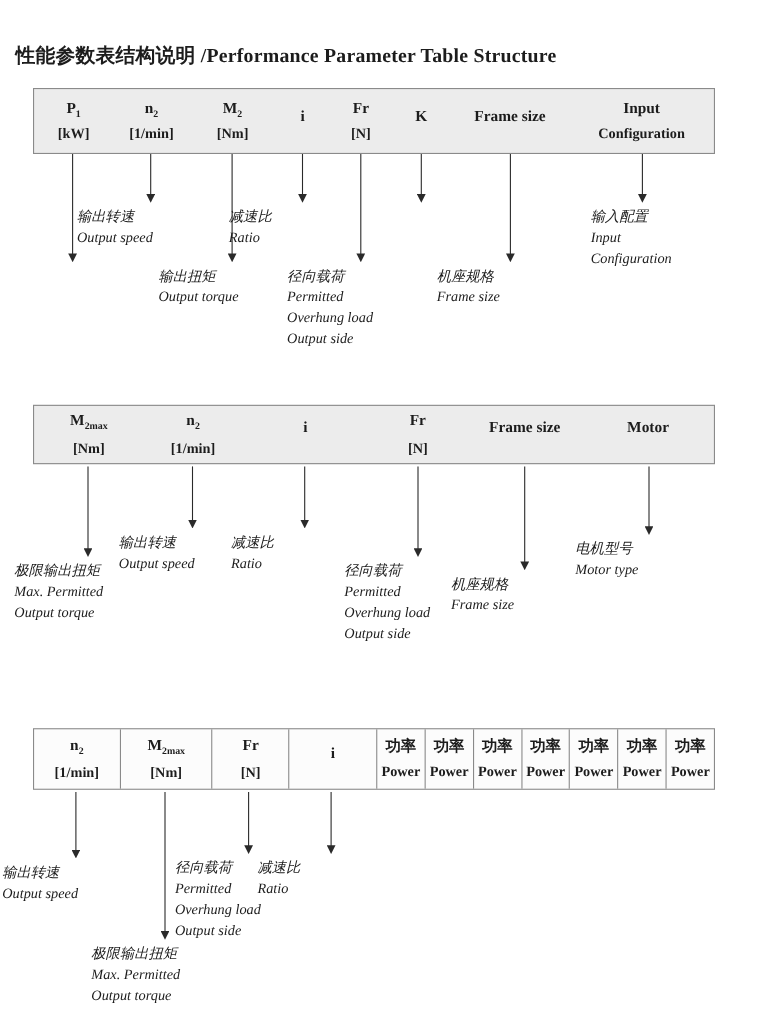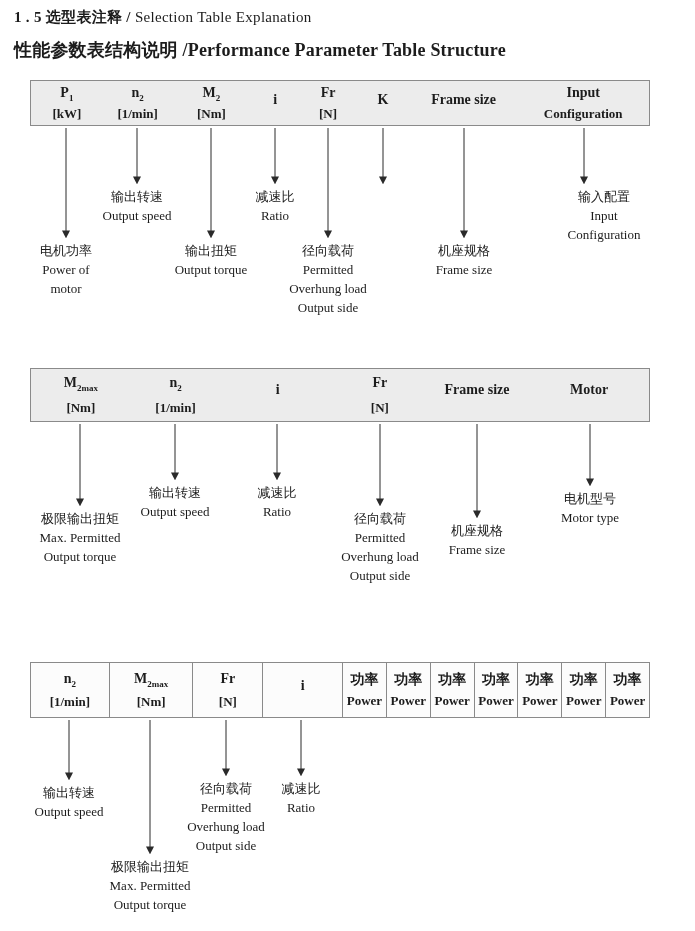--- a/index.html
+++ b/index.html
@@ -24,22 +24,22 @@
     text-align:center;
   }
   .t1 .cell { gap:4px; }
   .t2 .cell { gap:8px; }
   .t3 .cell { gap:6px; }
   .t3 .cell + .cell { border-left:1px solid #8a8a8a; }
   .sym { font-weight:bold; font-size:14px; line-height:1.1; }
   .sym sub { font-size:9px; }
   .unit { font-weight:bold; font-size:13px; line-height:1.1; }
   .label {
-    position:absolute; width:134px; margin-left:-67px; text-align:center;
-    font-size:13px; line-height:1.46; white-space:pre-line;
+    position:absolute; width:134px; margin-left:-67px; text-align:left;
+    font-size:13px; line-height:1.46; white-space:pre-line;font-style:italic;
   }
 </style>
 </head>
 <body>
 
 <div class="page">
 
   <svg class="arrow-layer" width="695" height="931" viewBox="0 0 695 931">
     <defs>
       <marker id="ah" viewBox="0 0 10 10" refX="7" refY="5" markerWidth="8" markerHeight="8" orient="auto">
@@ -62,29 +62,26 @@
     <line x1="380" y1="424" x2="380" y2="504" stroke="#2a2a2a" stroke-width="1" marker-end="url(#ah)"></line>
     <line x1="477" y1="424" x2="477" y2="516" stroke="#2a2a2a" stroke-width="1" marker-end="url(#ah)"></line>
     <line x1="590" y1="424" x2="590" y2="484" stroke="#2a2a2a" stroke-width="1" marker-end="url(#ah)"></line>
 
     <line x1="69" y1="720" x2="69" y2="778" stroke="#2a2a2a" stroke-width="1" marker-end="url(#ah)"></line>
     <line x1="150" y1="720" x2="150" y2="852" stroke="#2a2a2a" stroke-width="1" marker-end="url(#ah)"></line>
     <line x1="226" y1="720" x2="226" y2="774" stroke="#2a2a2a" stroke-width="1" marker-end="url(#ah)"></line>
     <line x1="301" y1="720" x2="301" y2="774" stroke="#2a2a2a" stroke-width="1" marker-end="url(#ah)"></line>
   </svg>
 
-  <div class="abs doc-title">
-    <span class="zh-bold">1 . 5 选型表注释 /</span><span> Selection Table Explanation</span>
-  </div>
 
   <div class="abs sec-heading" style="top:38px">
     <span>性能参数表结构说明 /</span><span>Performance Parameter Table Structure</span>
   </div>
 
-  <div class="htable t1" style="top:80px;height:46px">
+  <div class="htable t1" style="top:80px;height:60px">
     <div class="cell" style="width:72px">
       <div class="sym"><span>P</span><sub>1</sub></div>
       <div class="unit">[kW]</div>
     </div>
     <div class="cell" style="width:70px">
       <div class="sym"><span>n</span><sub>2</sub></div>
       <div class="unit">[1/min]</div>
     </div>
     <div class="cell" style="width:78px">
       <div class="sym"><span>M</span><sub>2</sub></div>
@@ -105,23 +102,20 @@
     <div class="cell" style="width:108px">
       <div class="sym"><span>Frame size</span><sub></sub></div>
       <div class="unit"></div>
     </div>
     <div class="cell" style="width:132px">
       <div class="sym"><span>Input</span><sub></sub></div>
       <div class="unit">Configuration</div>
     </div>
   </div>
 
-  <div class="label" style="left:66px;top:242px">电机功率
-Power of
-motor</div>
   <div class="label" style="left:137px;top:188px">输出转速
 Output speed</div>
   <div class="label" style="left:211px;top:242px">输出扭矩
 Output torque</div>
   <div class="label" style="left:275px;top:188px">减速比
 Ratio</div>
   <div class="label" style="left:328px;top:242px">径向载荷
 Permitted
 Overhung load
 Output side</div>

